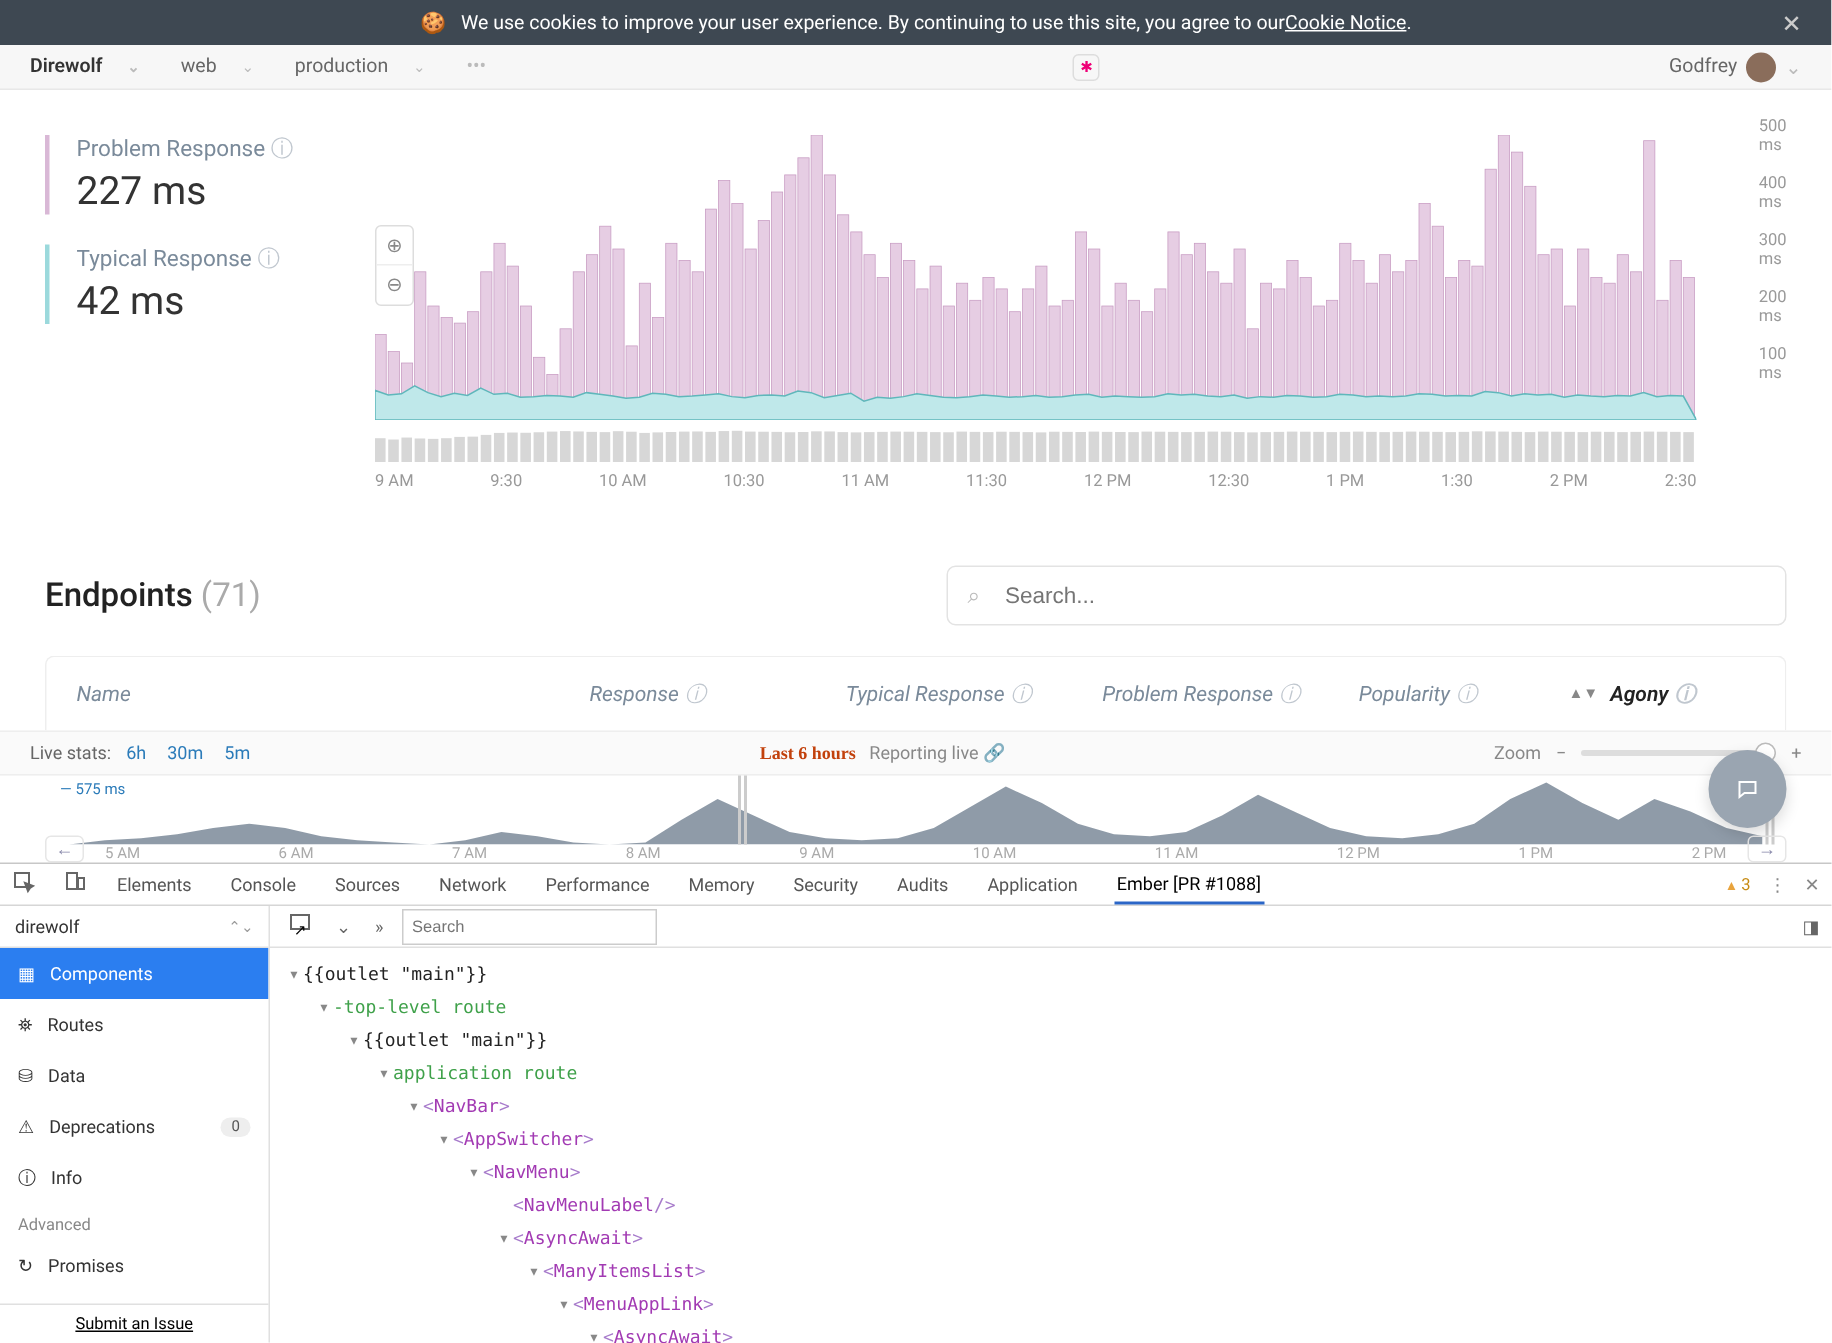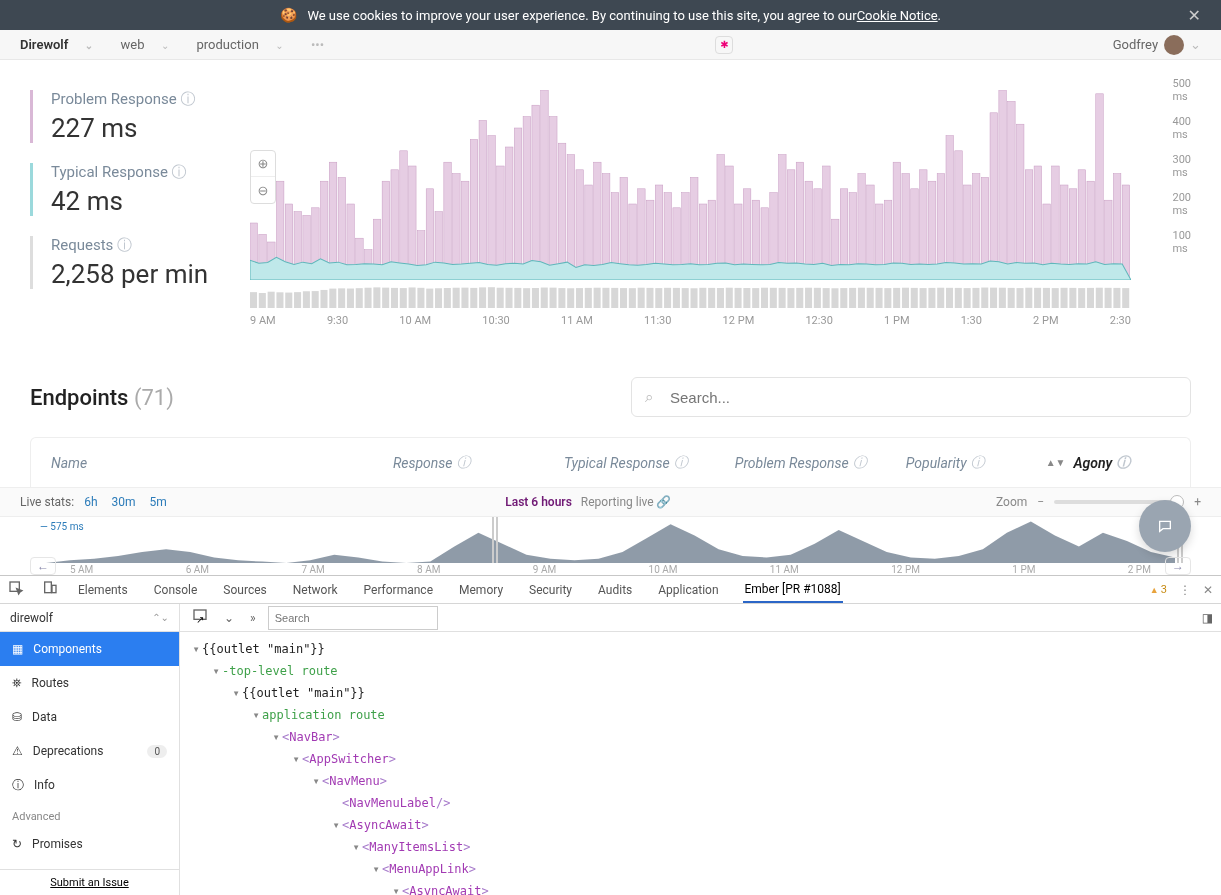--- a/index.html
+++ b/index.html
@@ -65,21 +65,21 @@
   .th-prob { flex:1.1; }
   .th-pop { flex:0.9; }
   .th-agony { flex:0.8; font-weight:600; color:#222; }
   .th-agony .sort { font-size:10px; color:#888; margin-right:4px; }
 
   
   .live-bar { background:#fafafa; border-top:1px solid #eee; border-bottom:1px solid #eee; height:30px; display:flex; align-items:center; padding:12px 20px; font-size:12px; color:#333; }
   .live-bar .lbl { color:#666; margin-right:10px; }
   .live-bar .range { color:#2b7bb9; margin-right:14px; cursor:pointer; }
   .live-bar .center { flex:1; text-align:center; }
-  .live-bar .center .strong { font-weight:600; color:#701a75; }
+  .live-bar .center .strong { font-weight:600; color:#c2410c;font-family:Liberation Serif, serif; }
   .live-bar .center .sub { color:#888; margin-left:6px; }
   .live-bar .zoom { display:flex; align-items:center; gap:10px; color:#888; }
   .live-bar .slider { width:130px; height:4px; background:#ddd; border-radius:2px; position:relative; }
   .live-bar .slider .knob { position:absolute; right:0; top:-5px; width:14px; height:14px; border-radius:50%; background:#fff; border:1px solid #bbb; }
 
   .overview-chart { height:60px; position:relative; padding:0 46px; }
   .overview-chart svg { width:100%; height:46px; }
   .overview-chart .yl { position:absolute; left:40px; top:4px; font-size:10px; color:#2b7bb9; }
   .overview-chart .arrow-l, .overview-chart .arrow-r { position:absolute; bottom:2px; width:26px; height:18px; border:1px solid #e6e6e6; border-radius:4px; display:flex; align-items:center; justify-content:center; color:#88a; cursor:pointer; font-size:12px; }
   .overview-chart .arrow-l { left:30px; }
@@ -158,24 +158,20 @@
 
 <div class="summary">
   <div class="metrics">
     <div class="metric problem">
       <div class="label"><span>Problem Response</span> <span class="help">ⓘ</span></div>
       <div class="value">227 ms</div>
     </div>
     <div class="metric typical">
       <div class="label"><span>Typical Response</span> <span class="help">ⓘ</span></div>
       <div class="value">42 ms</div>
-    </div>
-    <div class="metric requests">
-      <div class="label"><span>Requests</span> <span class="help">ⓘ</span></div>
-      <div class="value">2,258 per min</div>
     </div>
   </div>
   <div class="chart-area-wrap">
     <div class="zoom-ctrl">
       <div>⊕</div>
       <div>⊖</div>
     </div>
     <div class="main-chart">
       <svg id="main-chart-svg" viewBox="0 0 870 190" preserveAspectRatio="none">
           <rect x="0" y="133" width="7.395" height="57" fill="#e6cde3" stroke="#c79bc2" stroke-width="0.5"></rect>

